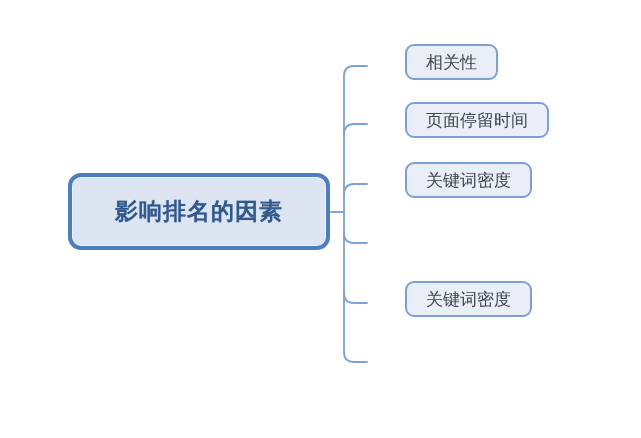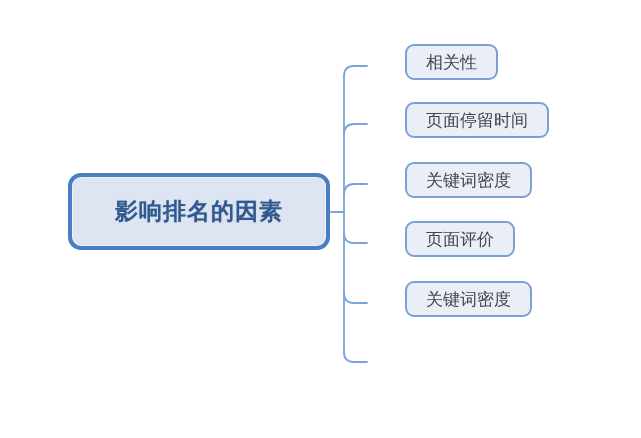--- a/index.html
+++ b/index.html
@@ -81,18 +81,17 @@
   </svg>
 
   <div class="topic root-topic">影响排名的因素</div>
 
   <div class="topic child-topic c1">相关性</div>
 
   <div class="topic child-topic c2">页面停留时间</div>
 
   <div class="topic child-topic c3">关键词密度</div>
 
-  <div class="topic child-topic c4">页面评价</div>
 
   <div class="topic child-topic c5">关键词密度</div>
 
 
 </div>
 
 </body></html>

